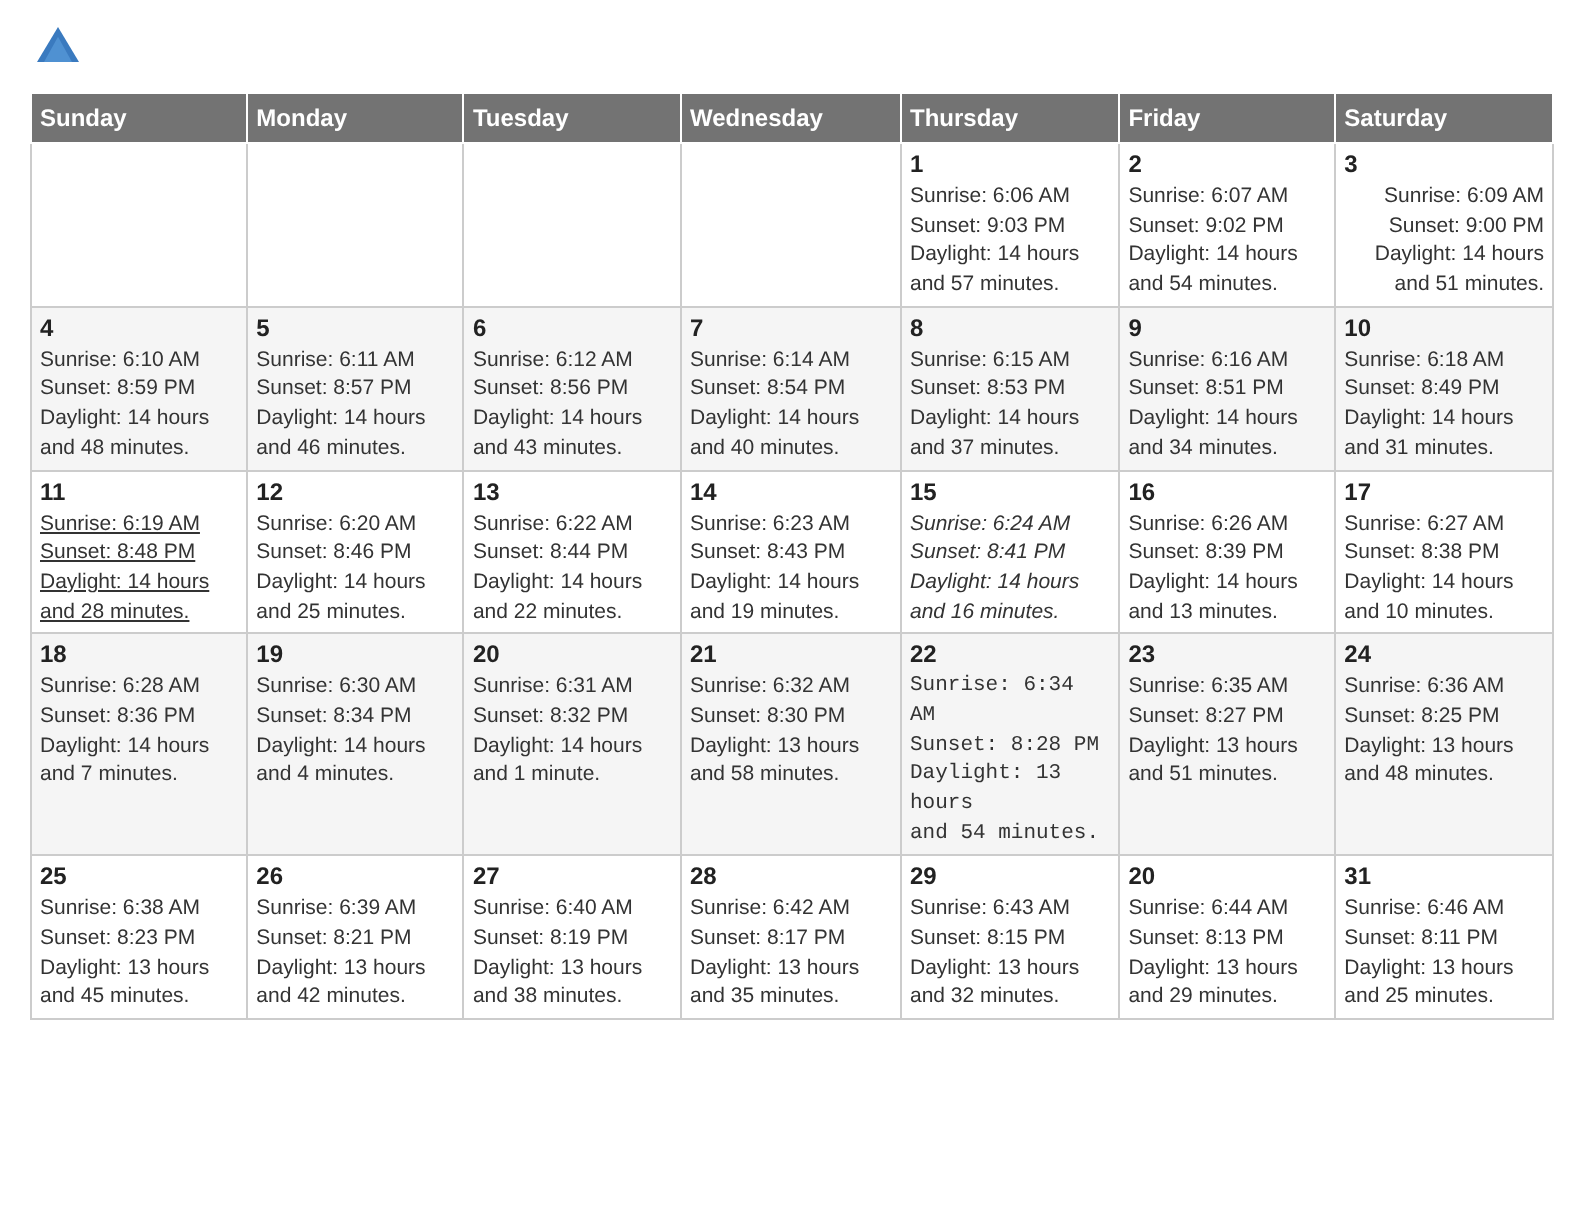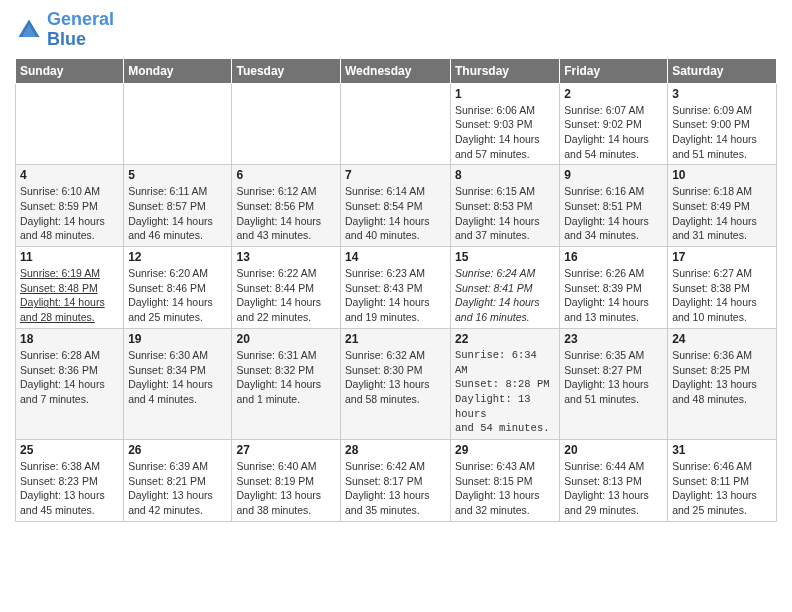--- a/index.html
+++ b/index.html
@@ -96,24 +96,20 @@
 </head>
 <body>
 
 <div class="container">
   <div class="header-row">
     <div class="logo">
       <svg class="logo-icon" viewBox="0 0 40 40">
         <polygon points="20,5 35,30 5,30" fill="#3a7abf"></polygon>
         <polygon points="20,12 30,30 10,30" fill="#5da0e0" opacity="0.6"></polygon>
       </svg>
-      <div class="logo-text">
-        <span>General</span><br>
-        <span style="color:#3a7abf">Blue</span>
-      </div>
     </div>
     <div class="title-block">
     </div>
   </div>
 
   <table class="calendar">
     <thead>
       <tr>
         <th>Sunday</th>
         <th>Monday</th>
@@ -139,21 +135,21 @@
           </td>
           <td>
             <span class="day-num">2</span>
             <div class="day-info" style="white-space: pre-line;">Sunrise: 6:07 AM
 Sunset: 9:02 PM
 Daylight: 14 hours
 and 54 minutes.</div>
           </td>
           <td>
             <span class="day-num">3</span>
-            <div class="day-info" style="white-space: pre-line;">Sunrise: 6:09 AM
+            <div class="day-info" style="white-space: pre-line; text-align: right;">Sunrise: 6:09 AM
 Sunset: 9:00 PM
 Daylight: 14 hours
 and 51 minutes.</div>
           </td>
         </tr>
         <tr>
           <td>
             <span class="day-num">4</span>
             <div class="day-info" style="white-space: pre-line;">Sunrise: 6:10 AM
 Sunset: 8:59 PM

